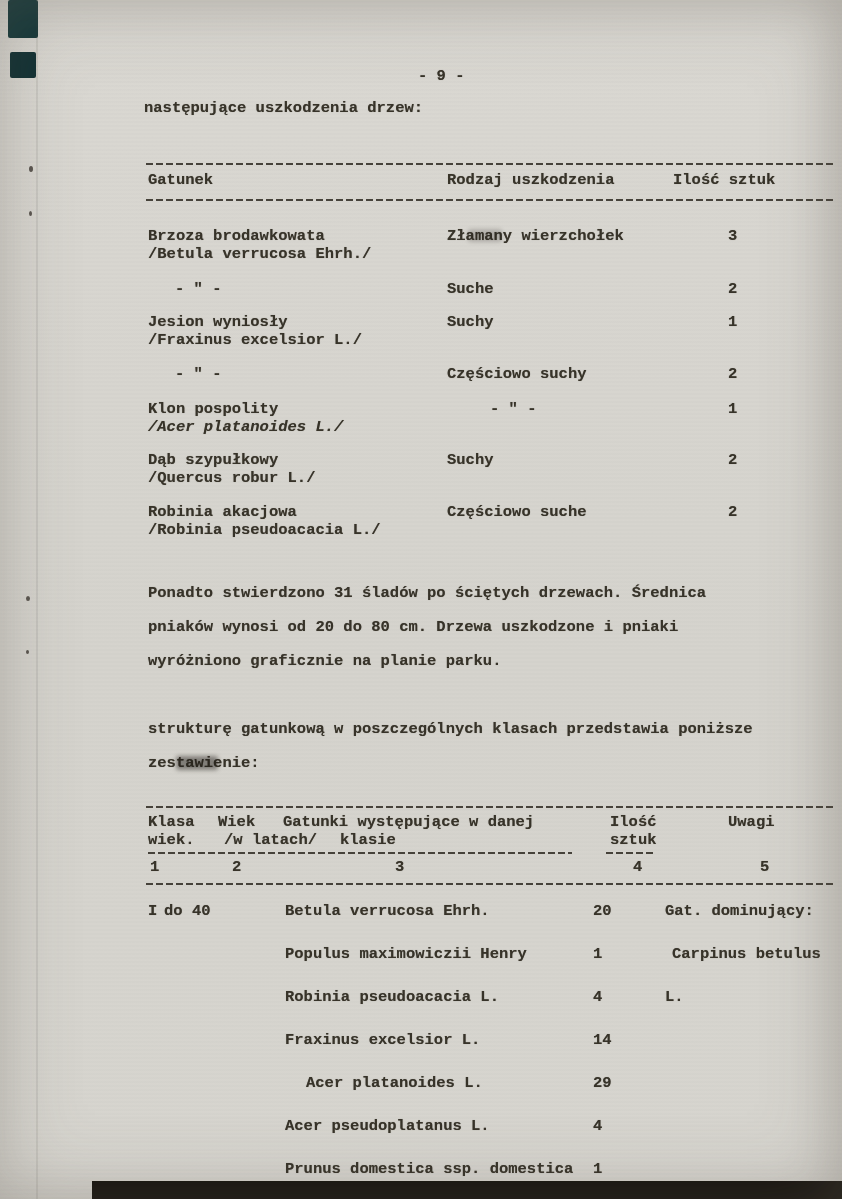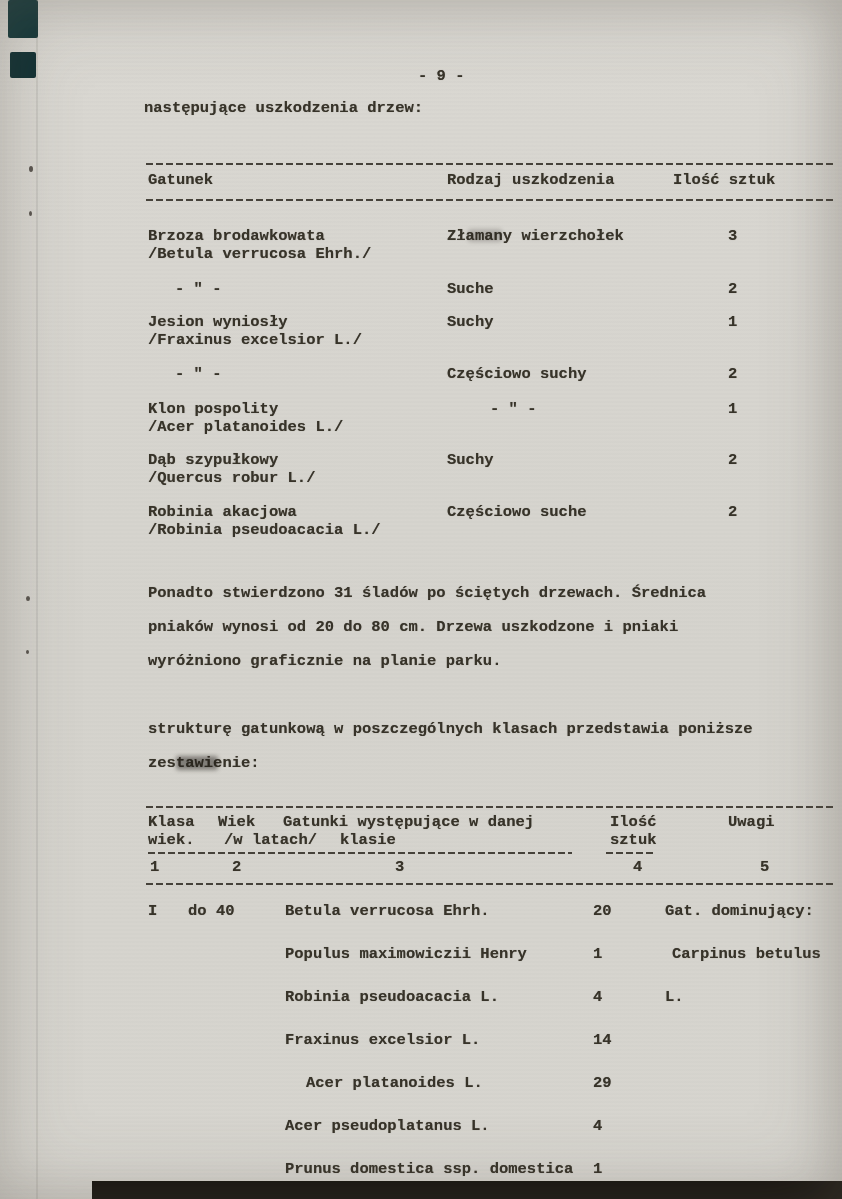--- a/index.html
+++ b/index.html
@@ -74,21 +74,21 @@
   </div>
 
   <div class="t1row" style="top:366px;">
     <span class="txt0" style="left:27px;">- " -</span>
     <span class="txt0" style="left:299px;">Częściowo suchy</span>
     <span class="txt0" style="left:580px;">2</span>
   </div>
 
   <div class="t1row" style="top:401px;">
     <span class="txt0" style="left:0;">Klon pospolity</span>
-    <span class="txt0 lat" style="left:0;">/Acer platanoides L./</span>
+    <span class="txt0 lat" style="left:0;font-style:italic;">/Acer platanoides L./</span>
     <span class="txt0" style="left:342px;">- " -</span>
     <span class="txt0" style="left:580px;">1</span>
   </div>
 
   <div class="t1row" style="top:452px;">
     <span class="txt0" style="left:0;">Dąb szypułkowy</span>
     <span class="txt0 lat" style="left:0;">/Quercus robur L./</span>
     <span class="txt0" style="left:299px;">Suchy</span>
     <span class="txt0" style="left:580px;">2</span>
   </div>
@@ -125,21 +125,21 @@
     <span class="txt0" style="left:2px;">1</span>
     <span class="txt0" style="left:84px;">2</span>
     <span class="txt0" style="left:247px;">3</span>
     <span class="txt0" style="left:485px;">4</span>
     <span class="txt0" style="left:612px;">5</span>
   </div>
   <div class="dashline" style="left:146px;top:883px;width:690px;"></div>
 
   <div class="t2row" style="top:903px;">
     <span class="txt0" style="left:0;">I</span>
-    <span class="txt0" style="left:40px;">do 40</span>
+    <span class="txt0" style="left:16px;">do 40</span>
     <span class="txt0" style="left:137px;">Betula verrucosa Ehrh.</span>
     <span class="txt0 ct" style="left:445px;width:40px;">20</span>
     <span class="txt0" style="left:517px;">Gat. dominujący:</span>
   </div>
 
   <div class="t2row" style="top:946px;">
     <span class="txt0" style="left:137px;">Populus maximowiczii Henry</span>
     <span class="txt0 ct" style="left:445px;width:40px;">1</span>
     <span class="txt0" style="left:517px;margin-left:7px;">Carpinus betulus</span>
   </div>

